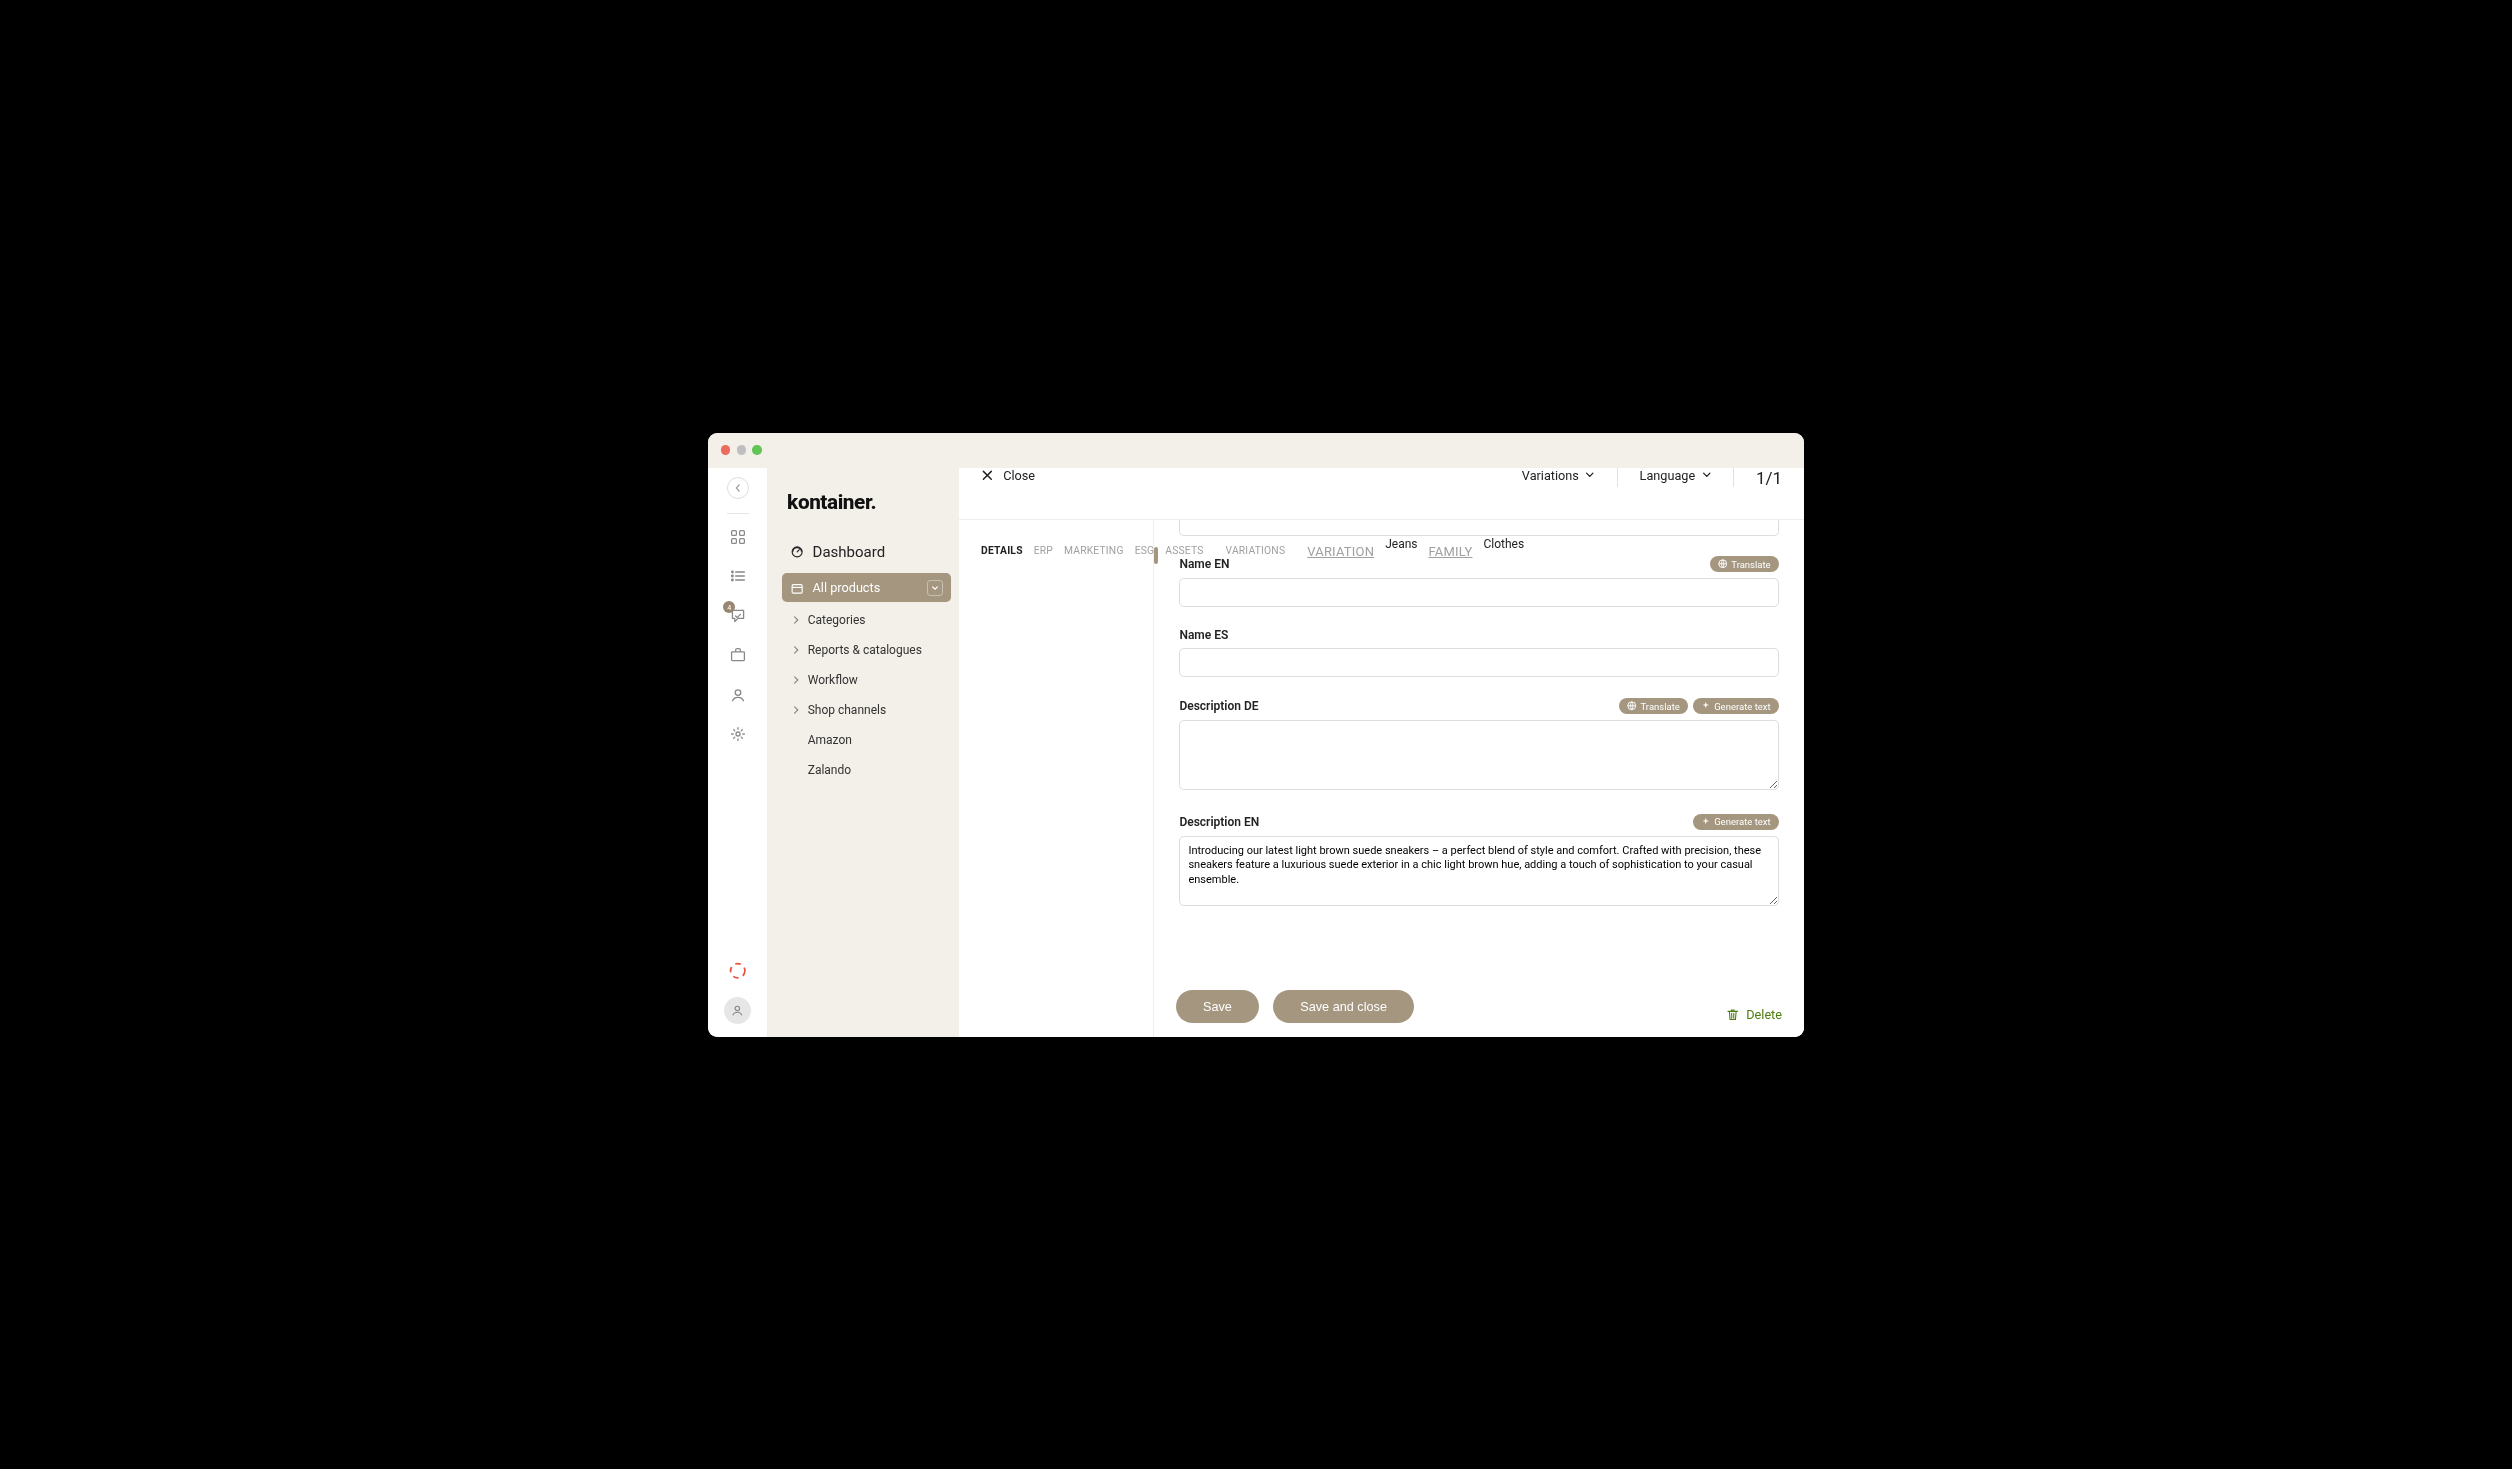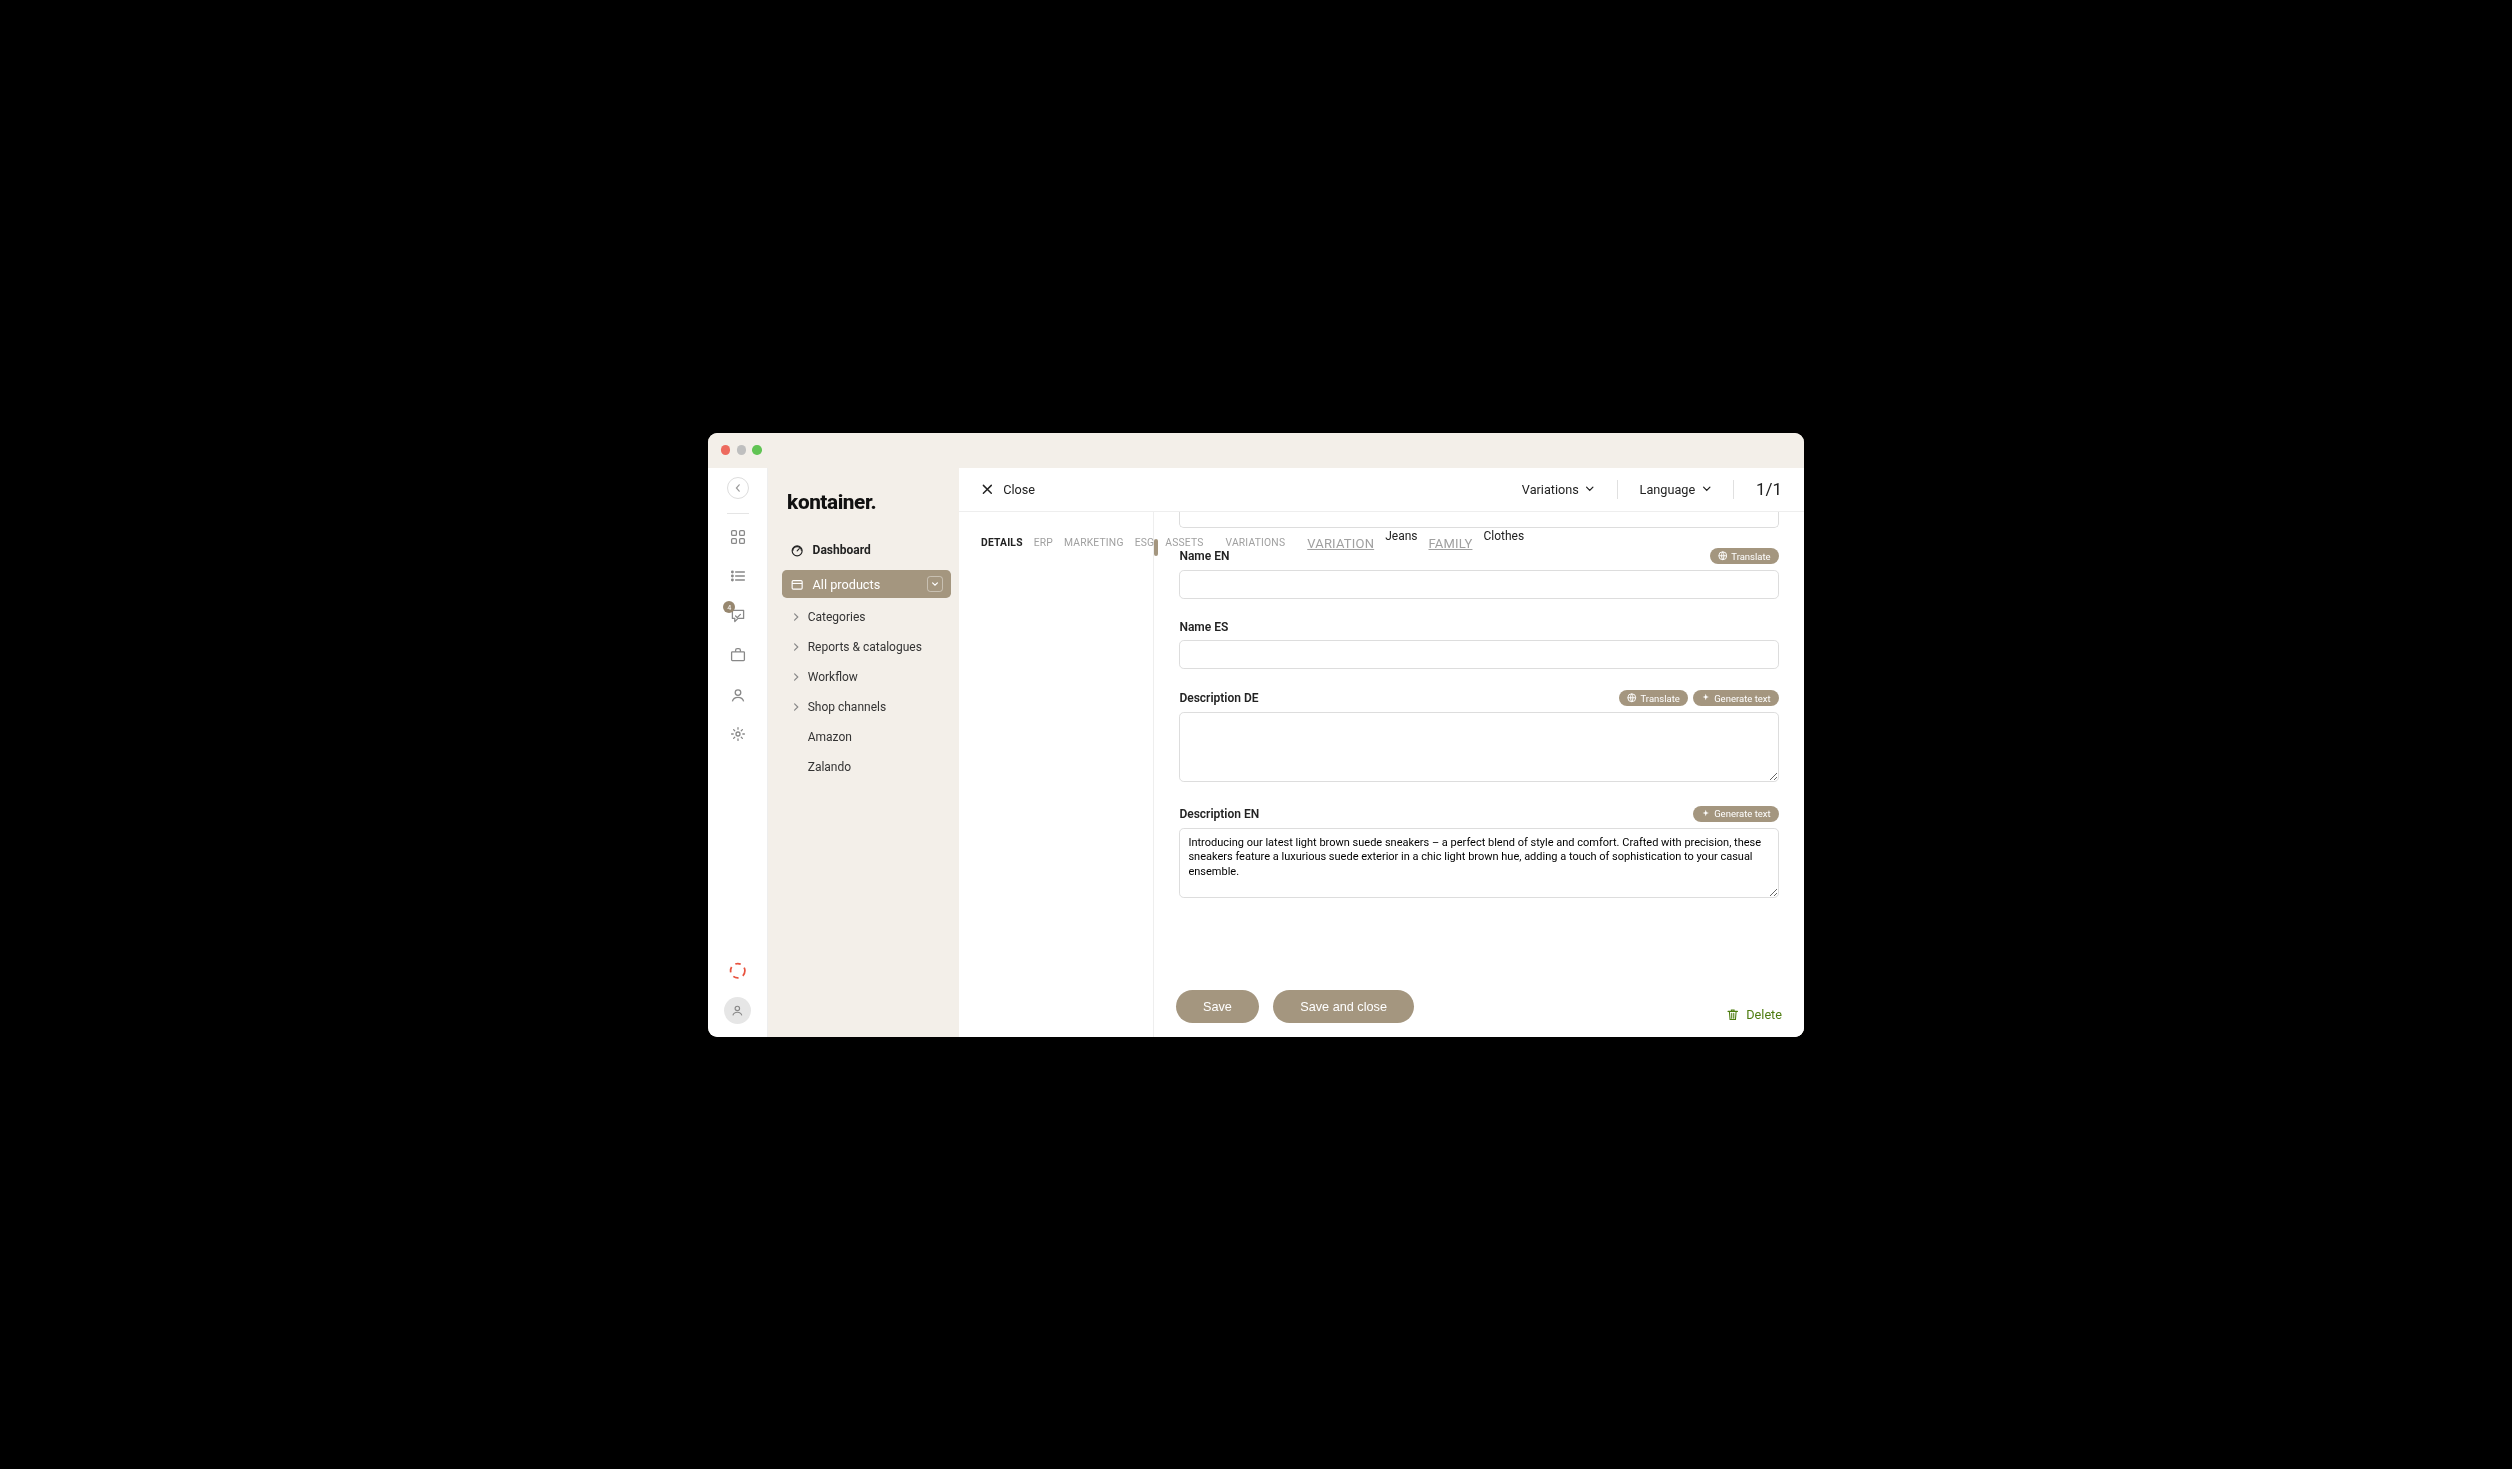--- a/index.html
+++ b/index.html
@@ -114,21 +114,21 @@
     .nav-item {
       display: flex;
       align-items: center;
       gap: 8px;
       padding: 6.4px 8px;
       border-radius: 4.8px;
       font-size: 12.7px;
       color: #222;
       cursor: pointer;
     }
-    .nav-item.dashboard { font-size: 12px; font-weight: 700; text-align: right; }
+    .nav-item.dashboard { font-size: 15px; font-weight: 400; text-align: right; }
     .nav-item.active {
       background: #a4967f;
       color: #fff;
     }
     .nav-item .lead-icon { width: 14.3px; display: inline-flex; color: inherit; }
     .nav-item .chev-right {
       margin-left: auto;
       width: 16px; height: 16px;
       border: 0.8px solid rgba(255,255,255,0.4);
       border-radius: 3.2px;
@@ -146,24 +146,24 @@
     .sub-item .chev-r { width: 8px; color: #888; display: inline-flex; }
     .sub-item.leaf { padding-left: 25.4px; }
     .content {
       flex: 1;
       background: #fff;
       display: flex;
       flex-direction: column;
       min-width: 0;
     }
     .topbar {
-      height: 44px;
+      height: 52px;
       border-bottom: 0.8px solid #eee;
       display: flex;
-      align-items: center;
+      align-items: flex-start;
       padding: 0 22px;
       gap: 11px;
     }
     .close-btn {
       display: flex; align-items: center; gap: 9.5px;
       cursor: pointer;
       font-size: 12.7px;
       color: #222;
     }
     .top-spacer { flex: 1; }

